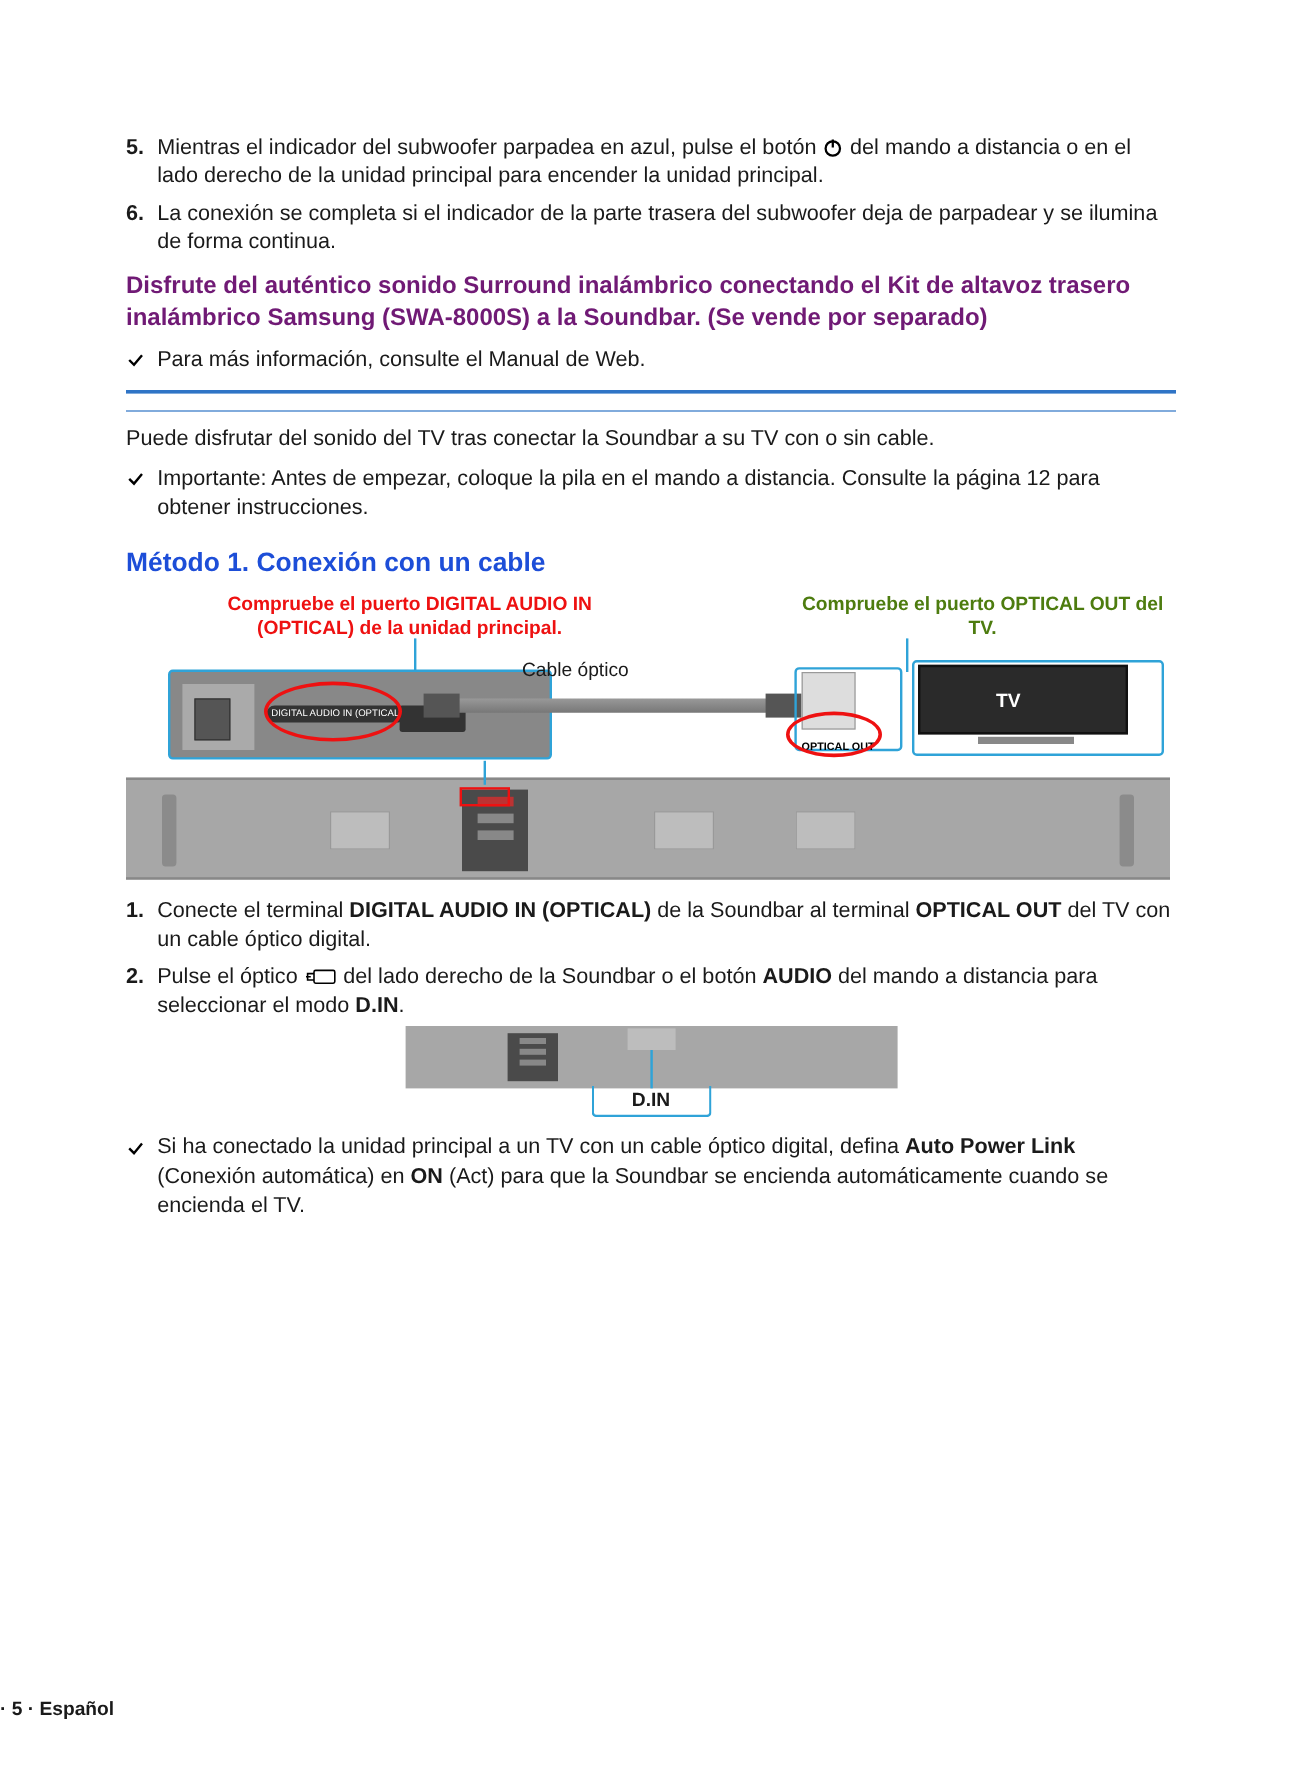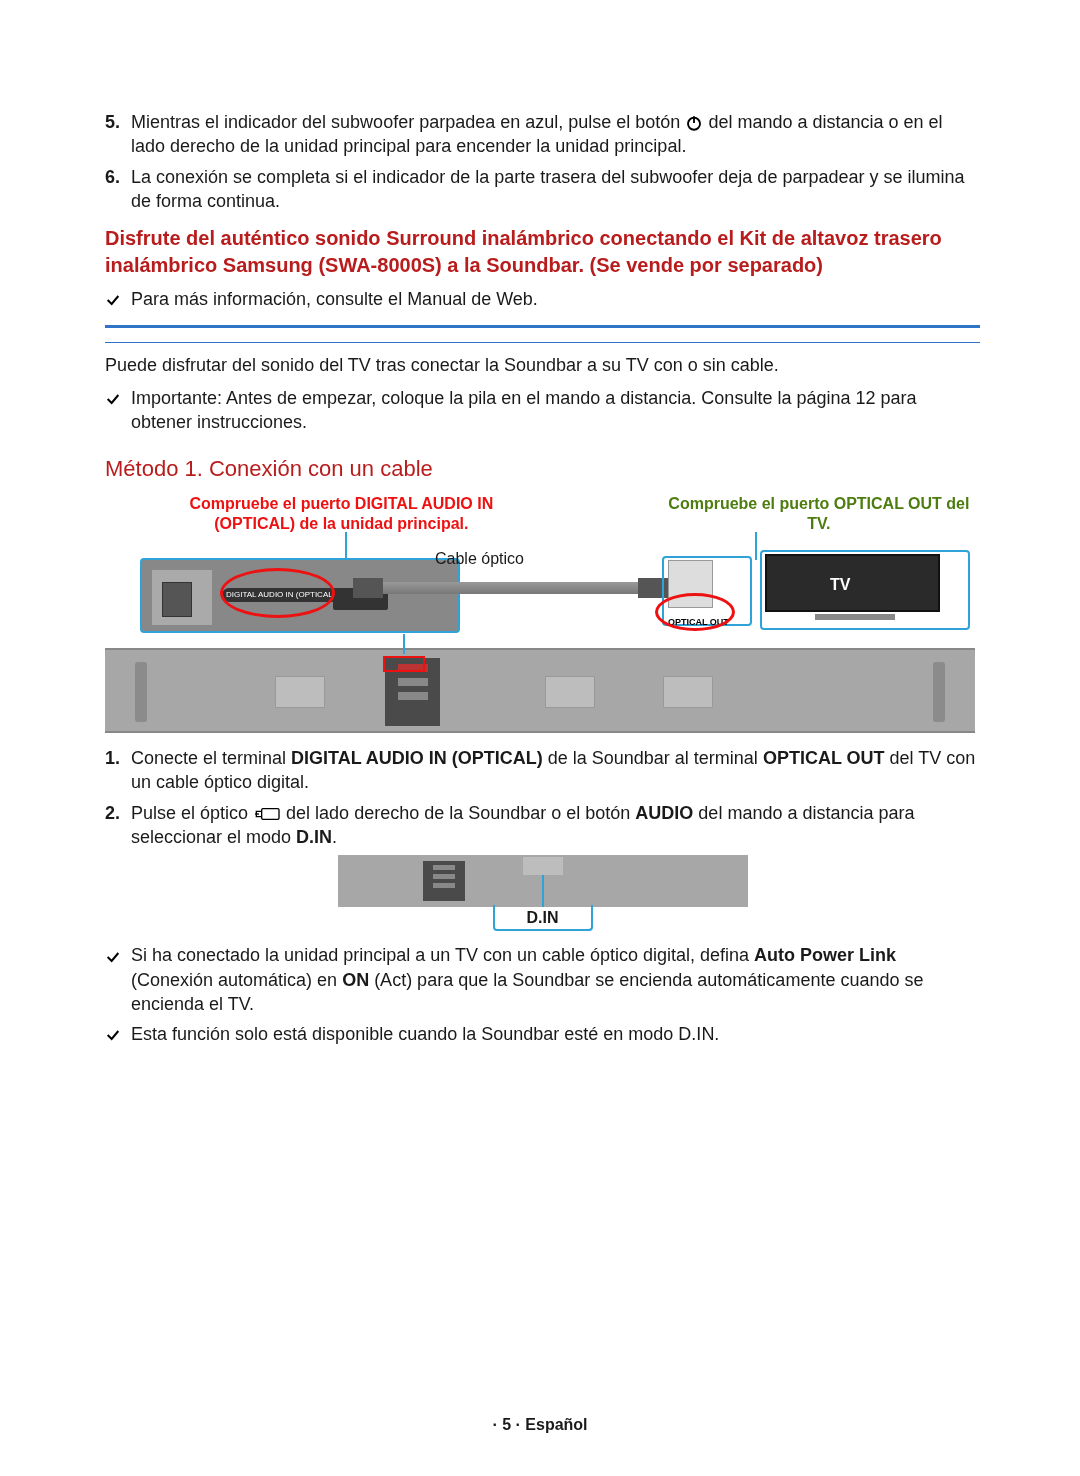--- a/index.html
+++ b/index.html
@@ -22,25 +22,25 @@
 
   .checklist { list-style: none; margin: 0; padding: 0; }
   .checklist > li { display: flex; margin-bottom: 6px; }
   .checklist > li .ck { width: 26px; flex: none; }
   .checklist > li .txt { flex: 1; }
 
   .check-svg { width: 16px; height: 16px; display: inline-block; vertical-align: middle; }
   .power-svg { width: 18px; height: 18px; display: inline-block; vertical-align: middle; }
   .source-svg { width: 28px; height: 16px; display: inline-block; vertical-align: middle; }
 
-  .orange { color: #b91c1c; font-weight: 700; font-size: 20px; }
+  .orange { color: #701a75; font-weight: 700; font-size: 20px; }
   .section-rule { border: 0; border-top: 3px solid #2f74c6; margin: 14px 0 4px; }
   .section-rule.thin { border-top: 1px solid #2f74c6; }
   h1.sect { font-size: 30px; font-weight: 400; letter-spacing: 0.5px; margin: 10px 0 2px; }
-  h2.green { color: #b91c1c; font-size: 22px; font-weight: 400; margin: 20px 0 10px; }
+  h2.green { color: #1d4ed8; font-size: 22px; font-weight: 700; margin: 20px 0 10px; }
 
   b { font-weight: 700; }
 
   .diagram-wrap { margin: 6px 0 8px; }
   .diag-labels { display: flex; }
   .lbl-left { color: #e11; font-weight: 700; font-size: 16px; margin-left: 60px; width: 360px; text-align: center; line-height: 1.25; }
   .lbl-right { color: #4d7c0f; font-weight: 700; font-size: 16px; margin-left: 140px; text-align: center; line-height: 1.25; }
 
   .diagram { position: relative; width: 870px; height: 200px; margin-top: 4px; }
   .blue-box { position:absolute; border:2px solid #2fa3d8; border-radius:4px; }
@@ -90,21 +90,21 @@
 
   .mini-diagram { width:410px; height:78px; margin:6px auto 10px; position:relative; }
   .mini-bar { position:absolute; left:0; top:0; width:410px; height:52px; background:#a7a7a7; }
   .mini-slot { position:absolute; width:40px; height:18px; background:#bdbdbd; top:2px; }
   .mini-slot.m1 { left:185px; }
   .mini-port { position:absolute; left:85px; top:6px; width:42px; height:40px; background:#4a4a4a; }
   .mini-port .p { width:22px; height:5px; background:#888; margin:4px auto; }
   .mini-blue { position:absolute; left:155px; top:50px; width:100px; height:26px; border:2px solid #2fa3d8; border-radius:0 0 4px 4px; border-top:none; text-align:center; font-size:16px; font-weight:700; padding-top:2px; }
   .mini-leader { position:absolute; left:204px; top:20px; width:2px; height:32px; background:#2fa3d8; }
 
-  .footer { position:absolute; bottom:40px; left:0; right:0; text-align:center; font-size:16px; }
+  .footer { position:absolute; bottom:40px; left:0; right:0; text-align:left; font-size:16px; }
 </style>
 </head>
 <body>
 
 <div class="page">
 
   <ol class="numlist">
     <li>
       <span class="num">5.</span>
       <span class="txt">
@@ -232,22 +232,16 @@
 
   <ul class="checklist" style="margin-top:10px;">
     <li>
       <span class="ck"><svg class="check-svg" viewBox="0 0 24 24">
             <polyline points="4,12 10,18 20,6" fill="none" stroke="#000" stroke-width="3"></polyline>
           </svg></span>
       <span class="txt">
         <span>Si ha conectado la unidad principal a un TV con un cable óptico digital, defina </span><b>Auto Power Link</b><span> (Conexión automática) en </span><b>ON</b><span> (Act) para que la Soundbar se encienda automáticamente cuando se encienda el TV.</span>
       </span>
     </li>
-    <li>
-      <span class="ck"><svg class="check-svg" viewBox="0 0 24 24">
-            <polyline points="4,12 10,18 20,6" fill="none" stroke="#000" stroke-width="3"></polyline>
-          </svg></span>
-      <span class="txt">Esta función solo está disponible cuando la Soundbar esté en modo D.IN.</span>
-    </li>
   </ul>
 
   <div class="footer"><b>· 5 · Español</b></div>
 </div>
 
 </body></html>

